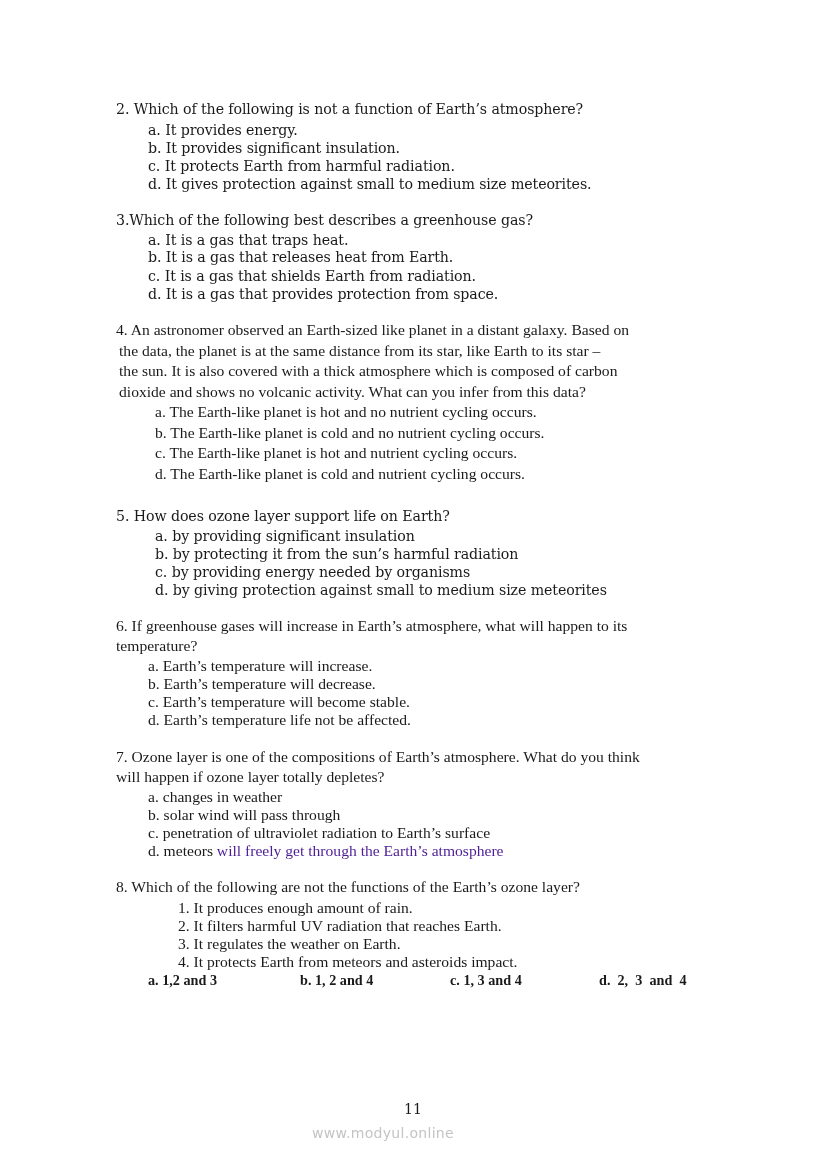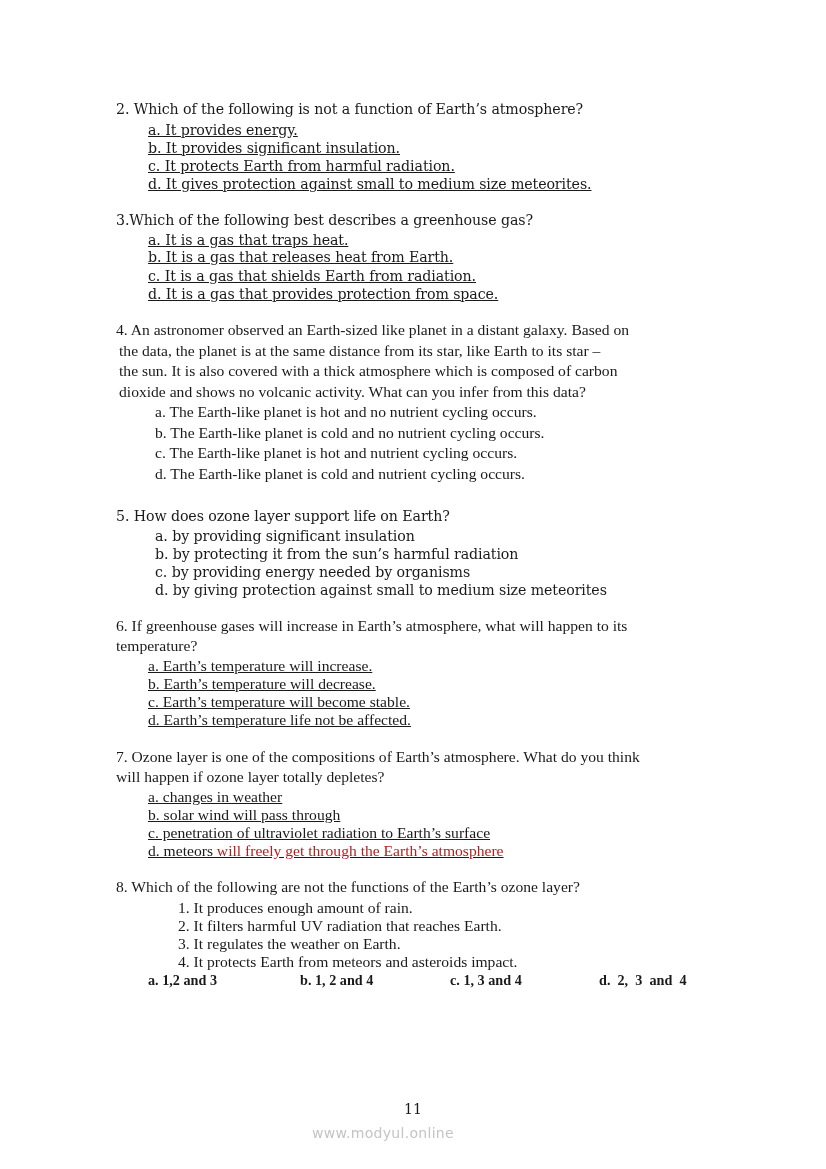--- a/index.html
+++ b/index.html
@@ -1,26 +1,26 @@
 <!DOCTYPE html>
 <html><head>
   <meta charset="utf-8">
   <style>
     html, body { margin: 0; padding: 0; background: #ffffff; }
     body { width: 826px; height: 1169px; position: relative; overflow: hidden;
            font-family: "DejaVu Serif", "Liberation Serif", serif; color: #1a1a1a; }
     .page { position: absolute; left: 0; top: 0; width: 826px; height: 1169px; background: #fff; }
     .ln { position: absolute; white-space: nowrap; font-size: 14.2px; line-height: 18px; letter-spacing: -0.1px; }
     .q { left: 116px; }
-    .opt { left: 148px; text-decoration: underline; }
+    .opt { left: 148px; }
     .opt4 { left: 155px; }
     .cont { left: 119px; }
     .num8 { left: 178px; }
     .serif2 { font-family: "Liberation Serif", "DejaVu Serif", serif; font-size: 15.6px; letter-spacing: 0; }
-    .grey { color: #b91c1c; text-align: right; }
+    .grey { color: #4c1d95; text-align: right; }
     .choice { position: absolute; top: 971px; font-size: 14.2px; line-height: 18px; white-space: nowrap; font-weight: bold; }
     .pnum { position: absolute; left: 0; width: 826px; top: 1101px; text-align: center; font-size: 14px; }
     .wm { position: absolute; left: 0; width: 766px; top: 1125px; text-align: center; font-size: 14px;
           font-family: "DejaVu Sans", "Liberation Sans", sans-serif; color: #c4c4c4; letter-spacing: 0.3px; }
   </style>
 </head>
 <body>
 
 <div class="page">
 

